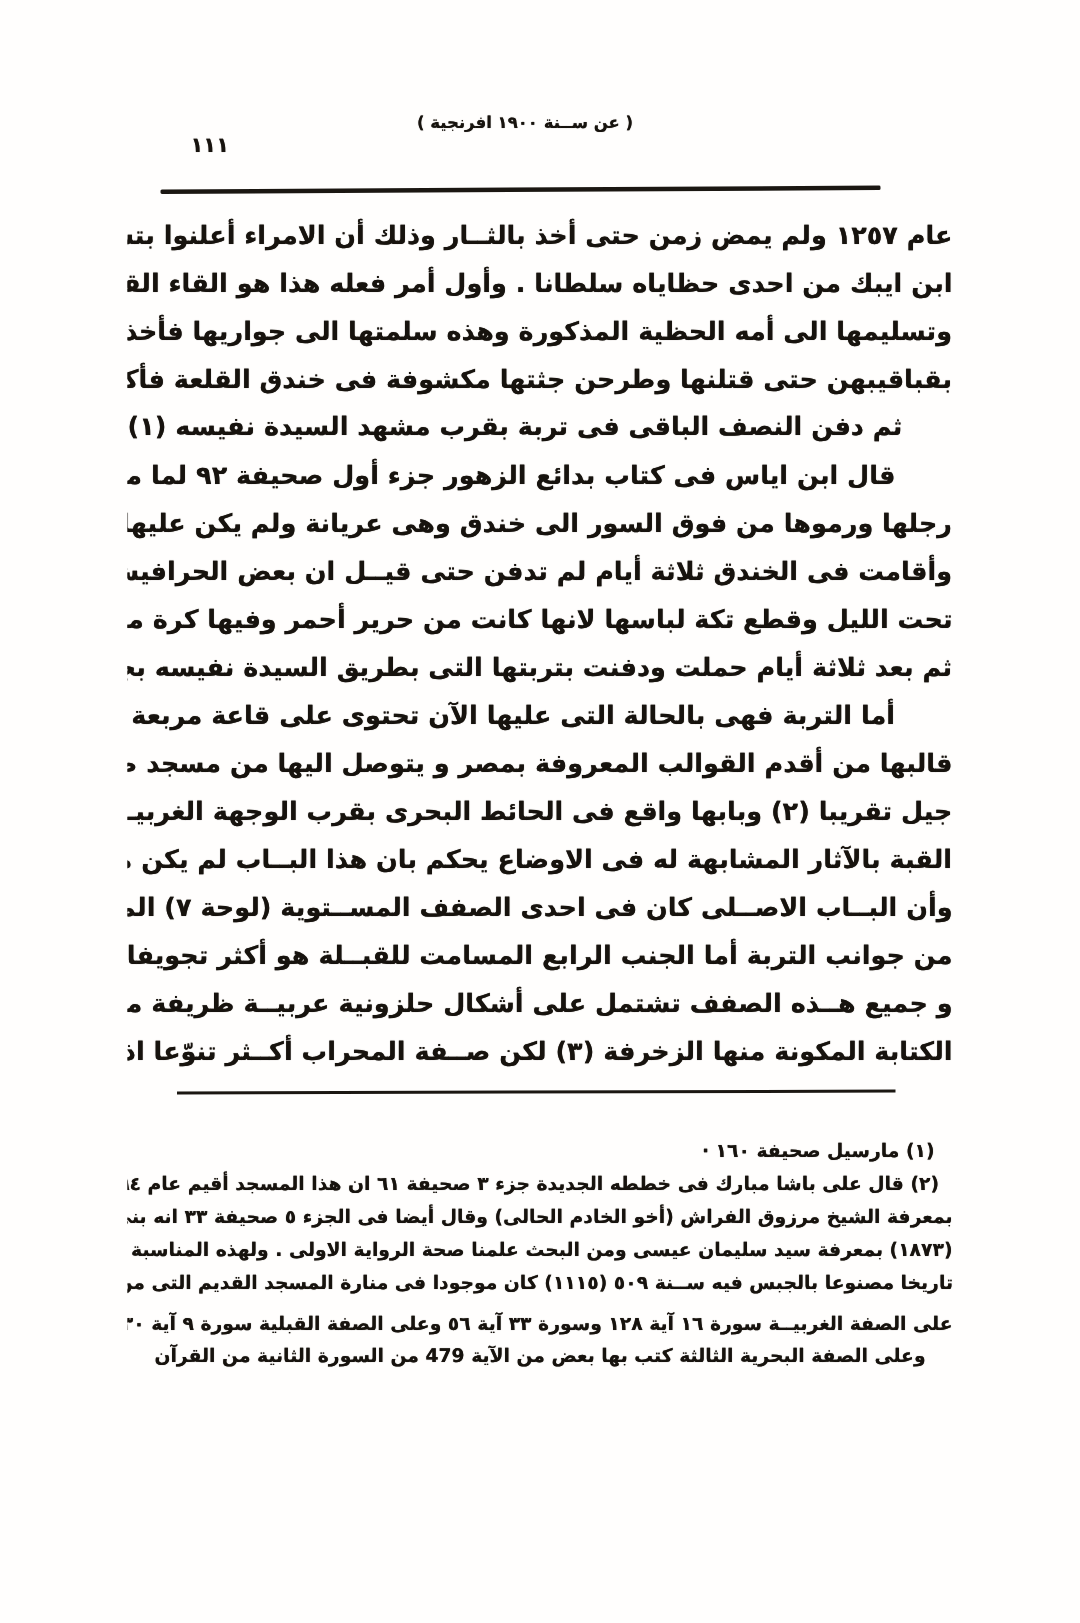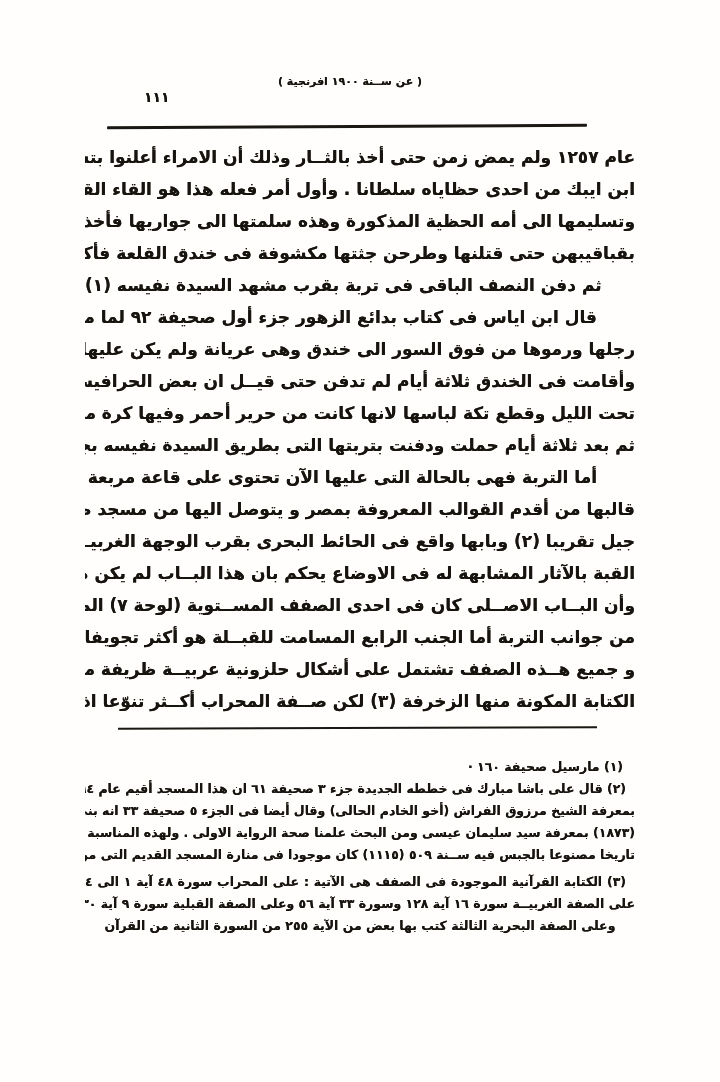--- a/index.html
+++ b/index.html
@@ -5,21 +5,21 @@
   html,body{margin:0;padding:0;background:#ffffff;}
   .page{
     position:relative;width:720px;height:1082px;margin:0 auto;
     background:#fffefd;overflow:hidden;
     font-family:"DejaVu Sans",sans-serif;color:#17130e;
   }
   .ink{text-shadow:0 0 0.45px rgba(24,18,10,.85);font-weight:700;}
   
   .hdr-title{position:absolute;top:75px;left:278px;width:196px;text-align:left;
     font-size:11px;direction:rtl;white-space:nowrap;}
-  .hdr-pagenum{position:absolute;top:89px;left:144px;font-size:14px;letter-spacing:3px;}
+  .hdr-pagenum{position:absolute;top:89px;left:127px;font-size:14px;letter-spacing:3px;}
   .hdr-rule{position:absolute;top:125px;left:107px;width:480px;height:2.6px;
     background:#1b1712;transform:rotate(-0.3deg);border-radius:1px;}
   
   .body-block{position:absolute;top:141px;left:85px;width:550px;direction:rtl;
     font-size:17px;}
   .line{height:32px;line-height:32px;overflow:hidden;text-align:justify;
     text-align-last:justify;white-space:nowrap;}
   .line.endleft{text-align:right;text-align-last:left;}
   .line.endcenter{text-align:center;text-align-last:center;}
   .line.indent{padding-right:38px;}
@@ -84,20 +84,19 @@
     </div>
 
     <div>
       <div class="fline fnfirst">(٢) قال على باشا مبارك فى خططه الجديدة جزء ٣ صحيفة ٦١ ان هذا المسجد أقيم عام ١٢٩٤ (١٨٧٧)</div>
       <div class="fline">بمعرفة الشيخ مرزوق الفراش (أخو الخادم الحالى) وقال أيضا فى الجزء ٥ صحيفة ٣٣ انه بنى عام ١٢٩٠</div>
       <div class="fline">(١٨٧٣) بمعرفة سيد سليمان عيسى ومن البحث علمنا صحة الرواية الاولى . ولهذه المناسبة ذكر على باشا مبارك</div>
       <div class="fline">تاريخا مصنوعا بالجبس فيه ســنة ٥٠٩ (١١١٥) كان موجودا فى منارة المسجد القديم التى من سوء الحظ</div>
     </div>
 
     <div class="fn-note3">
-      <div class="fline fnfirst">(٣) الكتابة القرآنية الموجودة فى الصفف هى الآتية : على المحراب سورة ٤٨ آية ١ الى ٤</div>
       <div class="fline">على الصفة الغربيــة سورة ١٦ آية ١٢٨ وسورة ٣٣ آية ٥٦ وعلى الصفة القبلية سورة ٩ آية ١٣٠</div>
-      <div class="fline fcenter">وعلى الصفة البحرية الثالثة كتب بها بعض من الآية ٢٥٥ من السورة الثانية من القرآن</div>
+      <div class="fline fcenter">وعلى الصفة البحرية الثالثة كتب بها بعض من الآية 479 من السورة الثانية من القرآن</div>
     </div>
 
   </div>
 
 </div>
 
 </body></html>

